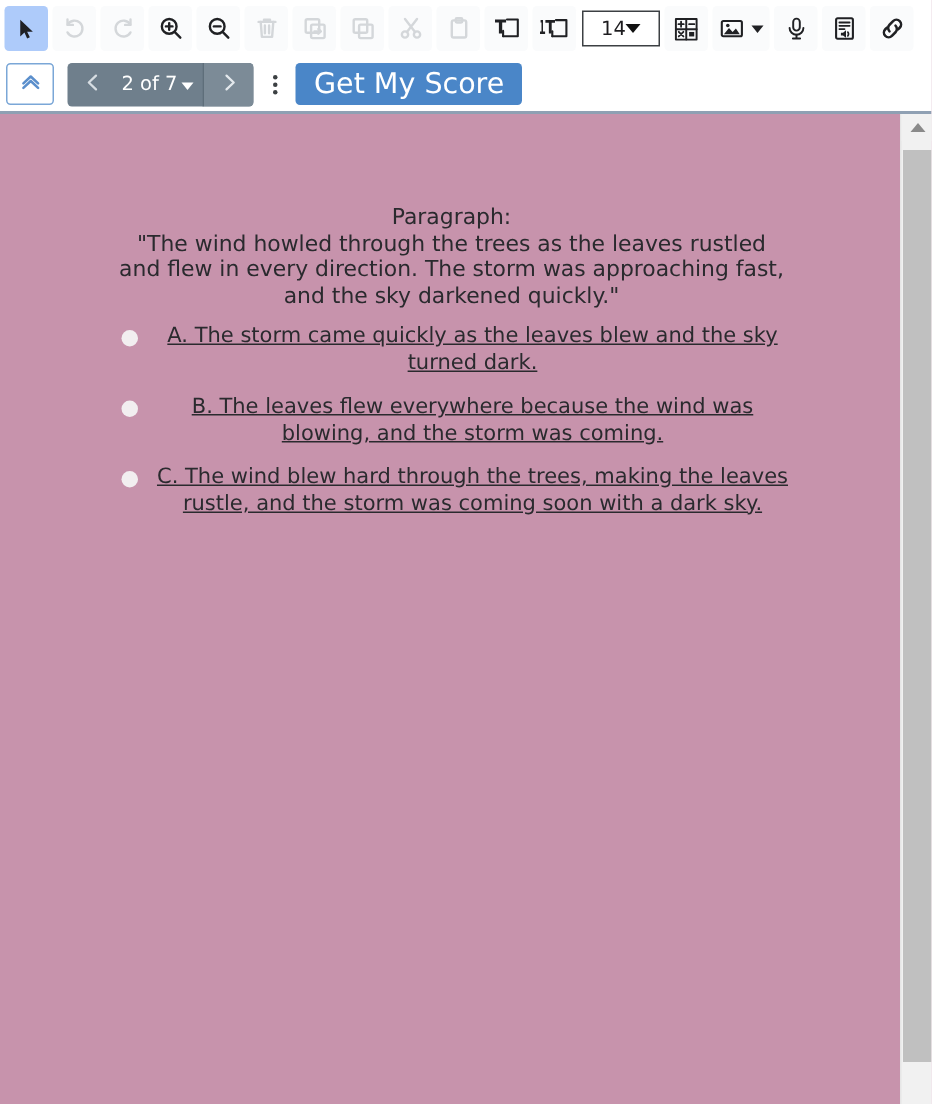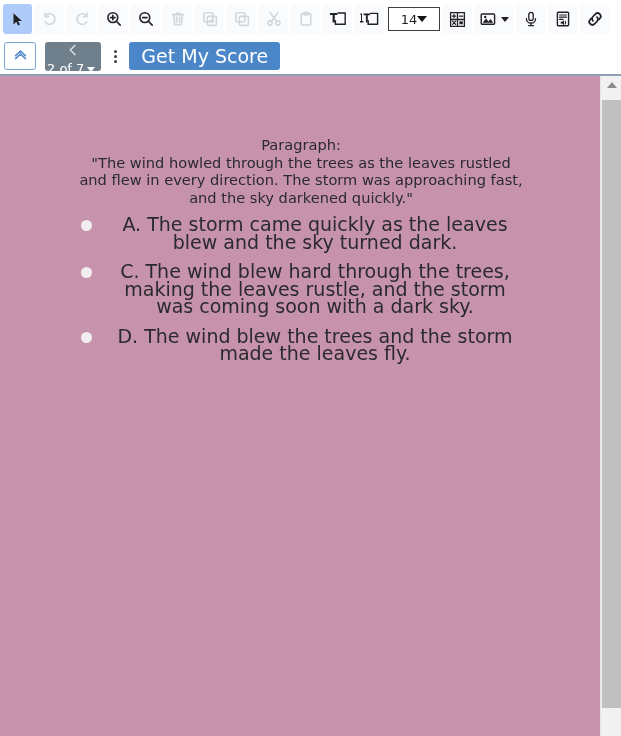--- a/index.html
+++ b/index.html
@@ -65,21 +65,20 @@
     display: flex; align-items: center; justify-content: center;
     margin-right: 9px;
   }
   .pager {
     display: flex; align-items: center;
     height: 29px;
     background: #6f7f8c;
     border-radius: 3px;
     overflow: hidden;
     color: #ffffff;
-    flex-direction: column;
   }
   .pager-arrow {
     width: 34px; height: 29px;
     display: flex; align-items: center; justify-content: center;
   }
   .pager-arrow.next { background: #7c8b97; border-left: 1px solid #5e6e7a; }
   .pager-label {
     font-size: 13px; color: #ffffff;
     padding: 0 6px 0 2px;
     display: flex; align-items: center; gap: 3px;
@@ -138,22 +137,23 @@
     margin-bottom: 12px;
   }
   .radio {
     flex: 0 0 auto;
     width: 11px; height: 11px;
     border-radius: 50%;
     background: #f2eef0;
     margin-top: 4px; margin-right: 12px; margin-left: 5px;
   }
   .option-text {
-    font-size: 19px; line-height: 17.5px;
+    font-size: 14px; line-height: 17.5px;
     color: #2a2a2e;
+    text-decoration: underline;
   }
 
   
   .scrollbar {
     position: absolute; right: 0; top: 76px;
     width: 21px; height: 660px;
     background: #f1f1f1;
     border-left: 1px solid #e6e6e6;
   }
   .sb-up {
@@ -409,25 +409,25 @@
       <p class="para-text">"The wind howled through the trees as the leaves rustled and flew in every direction. The storm was approaching fast, and the sky darkened quickly."</p>
 
 
       <ul class="options">
         <li class="option">
           <span class="radio"></span>
           <span class="option-text">A. The storm came quickly as the leaves blew and the sky turned dark.</span>
         </li>
         <li class="option">
           <span class="radio"></span>
-          <span class="option-text">C. The wind blew hard through the trees, making the leaves rustle, and the storm was coming soon with a dark sky.</span>
+          <span class="option-text">B. The leaves flew everywhere because the wind was blowing, and the storm was coming.</span>
         </li>
         <li class="option">
           <span class="radio"></span>
-          <span class="option-text">D. The wind blew the trees and the storm made the leaves fly.</span>
+          <span class="option-text">C. The wind blew hard through the trees, making the leaves rustle, and the storm was coming soon with a dark sky.</span>
         </li>
       </ul>
 
     </div>
   </div>
 
   <div class="scrollbar">
     <div class="sb-up">
       <span class="tri"></span>
     </div>

